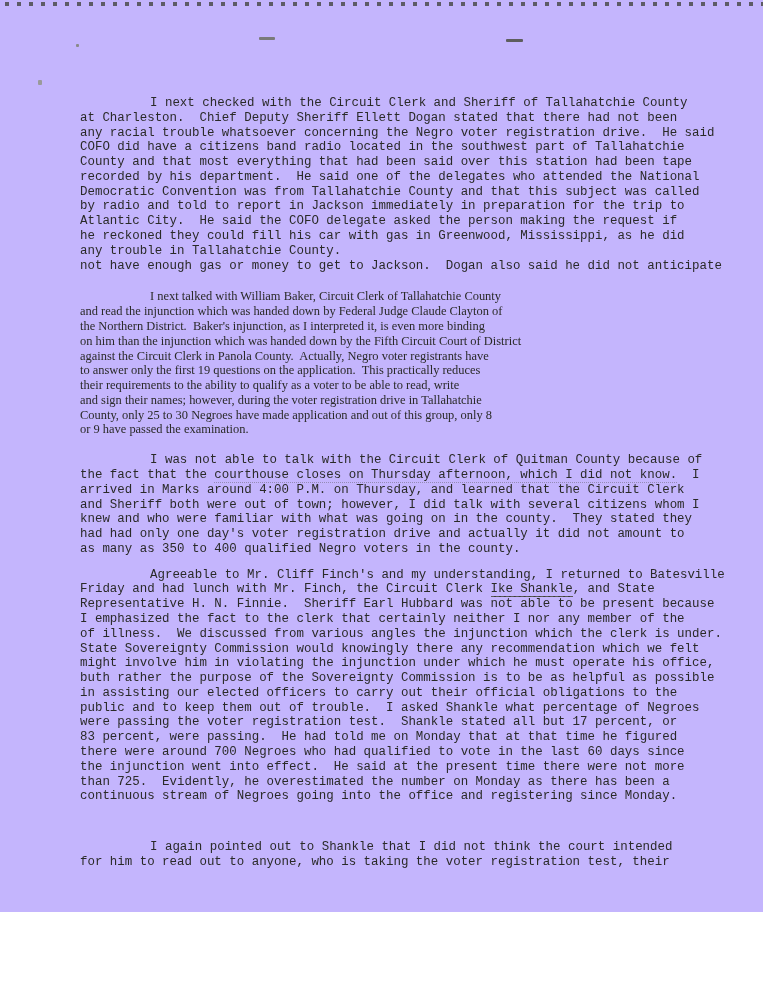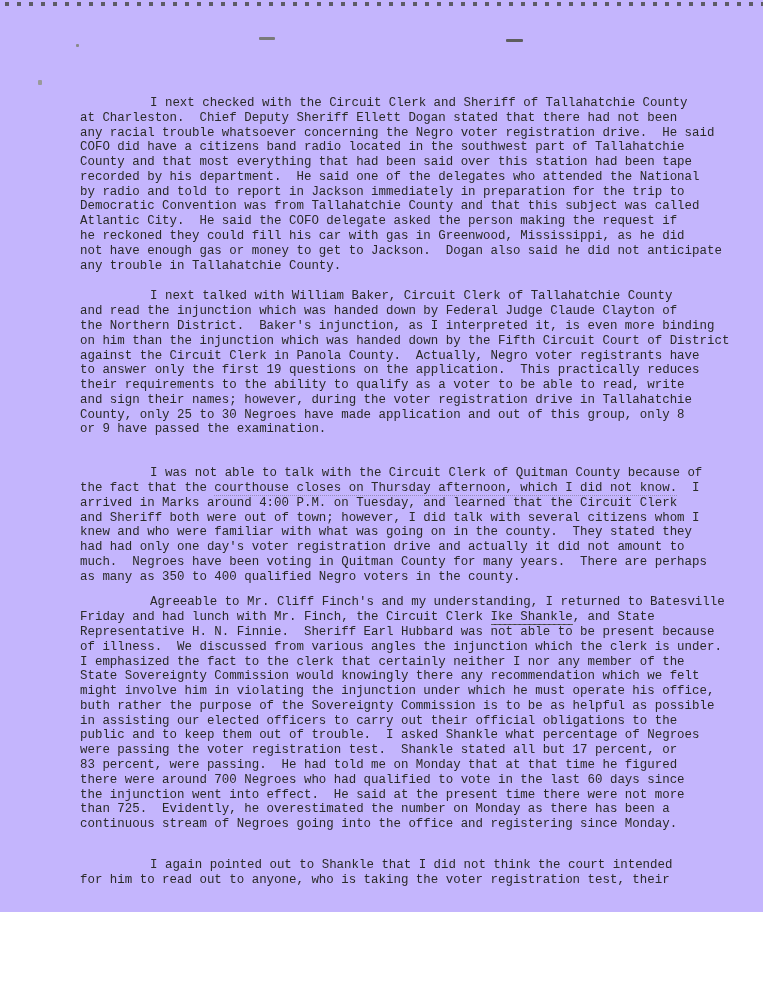--- a/index.html
+++ b/index.html
@@ -42,23 +42,23 @@
     line-height: 14.78px;
     letter-spacing: 0;
   }
   .line {
     white-space: pre;
   }
   .paragraph .line:first-child {
     text-indent: 70px;
   }
   .para-0 { margin-bottom: 16px; }
-  .para-1 { margin-bottom: 29px; }
+  .para-1 { margin-bottom: 16px; font-family: Liberation Serif, serif; }
   .para-2 { margin-bottom: 11px; }
-  .para-3 { margin-bottom: 26px; }
+  .para-3 { margin-bottom: 36px; }
   
   .u-ink {
     border-bottom: 1.5px solid #3c3c3a;
   }
   
   .o-pencil {
     border-top: 1.5px dashed #5a5a58;
   }
   
   .u-pencil {
@@ -82,55 +82,54 @@
   <div class="smudge speck-1"></div>
   <div class="smudge speck-2"></div>
   <div class="body-text">
       <div class="paragraph para-0">
         <div class="line">I next checked with the Circuit Clerk and Sheriff of Tallahatchie County</div>
         <div class="line">at Charleston.  Chief Deputy Sheriff Ellett Dogan stated that there had not been</div>
         <div class="line">any racial trouble whatsoever concerning the Negro voter registration drive.  He said</div>
         <div class="line">COFO did have a citizens band radio located in the southwest part of Tallahatchie</div>
         <div class="line">County and that most everything that had been said over this station had been tape</div>
         <div class="line">recorded by his department.  He said one of the delegates who attended the National</div>
+        <div class="line">Democratic Convention was from Tallahatchie County and that this subject was called</div>
         <div class="line">by radio and told to report in Jackson immediately in preparation for the trip to</div>
-        <div class="line">Democratic Convention was from Tallahatchie County and that this subject was called</div>
         <div class="line">Atlantic City.  He said the COFO delegate asked the person making the request if</div>
         <div class="line">he reckoned they could fill his car with gas in Greenwood, Mississippi, as he did</div>
+        <div class="line">any trouble in Tallahatchie County.</div>
         <div class="line">not have enough gas or money to get to Jackson.  Dogan also said he did not anticipate</div>
-        <div class="line">any trouble in Tallahatchie County.</div>
       </div>
       <div class="paragraph para-1">
         <div class="line">I next talked with William Baker, Circuit Clerk of Tallahatchie County</div>
         <div class="line">and read the injunction which was handed down by Federal Judge Claude Clayton of</div>
         <div class="line">the Northern District.  Baker's injunction, as I interpreted it, is even more binding</div>
         <div class="line">on him than the injunction which was handed down by the Fifth Circuit Court of District</div>
         <div class="line">against the Circuit Clerk in Panola County.  Actually, Negro voter registrants have</div>
         <div class="line">to answer only the first 19 questions on the application.  This practically reduces</div>
         <div class="line">their requirements to the ability to qualify as a voter to be able to read, write</div>
         <div class="line">and sign their names; however, during the voter registration drive in Tallahatchie</div>
         <div class="line">County, only 25 to 30 Negroes have made application and out of this group, only 8</div>
         <div class="line">or 9 have passed the examination.</div>
       </div>
       <div class="paragraph para-2">
         <div class="line">I was not able to talk with the Circuit Clerk of Quitman County because of</div>
         <div class="line">the fact that the <span class="u-pencil">courthouse closes on Thursday afternoon, which I did not know.</span>  I</div>
-        <div class="line">arrived in Marks around 4:00 P.M. on Tuesday, and learned that the Circuit Clerk</div>
+        <div class="line">arrived in Marks around 4:00 P.M. on Thursday, and learned that the Circuit Clerk</div>
         <div class="line">and Sheriff both were out of town; however, I did talk with several citizens whom I</div>
         <div class="line">knew and who were familiar with what was going on in the county.  They stated they</div>
         <div class="line">had had only one day's voter registration drive and actually it did not amount to</div>
-        <div class="line">much.  Negroes have been voting in Quitman County for many years.  There are perhaps</div>
         <div class="line">as many as 350 to 400 qualified Negro voters in the county.</div>
       </div>
       <div class="paragraph para-3">
         <div class="line">Agreeable to Mr. Cliff Finch's and my understanding, I returned to Batesville</div>
         <div class="line">Friday and had lunch with Mr. Finch, the Circuit Clerk <span class="u-ink">Ike Shankle</span>, and State</div>
         <div class="line">Representative H. N. Finnie.  Sheriff Earl Hubbard was <span class="o-pencil">not able to</span> be present because</div>
+        <div class="line">I emphasized the fact to the clerk that certainly neither I nor any member of the</div>
         <div class="line">of illness.  We discussed from various angles the injunction which the clerk is under.</div>
-        <div class="line">I emphasized the fact to the clerk that certainly neither I nor any member of the</div>
         <div class="line">State Sovereignty Commission would knowingly there any recommendation which we felt</div>
         <div class="line">might involve him in violating the injunction under which he must operate his office,</div>
         <div class="line">buth rather the purpose of the Sovereignty Commission is to be as helpful as possible</div>
         <div class="line">in assisting our elected officers to carry out their official obligations to the</div>
         <div class="line">public and to keep them out of trouble.  I asked Shankle what percentage of Negroes</div>
         <div class="line">were passing the voter registration test.  Shankle stated all but 17 percent, or</div>
         <div class="line">83 percent, were passing.  He had told me on Monday that at that time he figured</div>
         <div class="line">there were around 700 Negroes who had qualified to vote in the last 60 days since</div>
         <div class="line">the injunction went into effect.  He said at the present time there were not more</div>
         <div class="line">than 725.  Evidently, he overestimated the number on Monday as there has been a</div>

